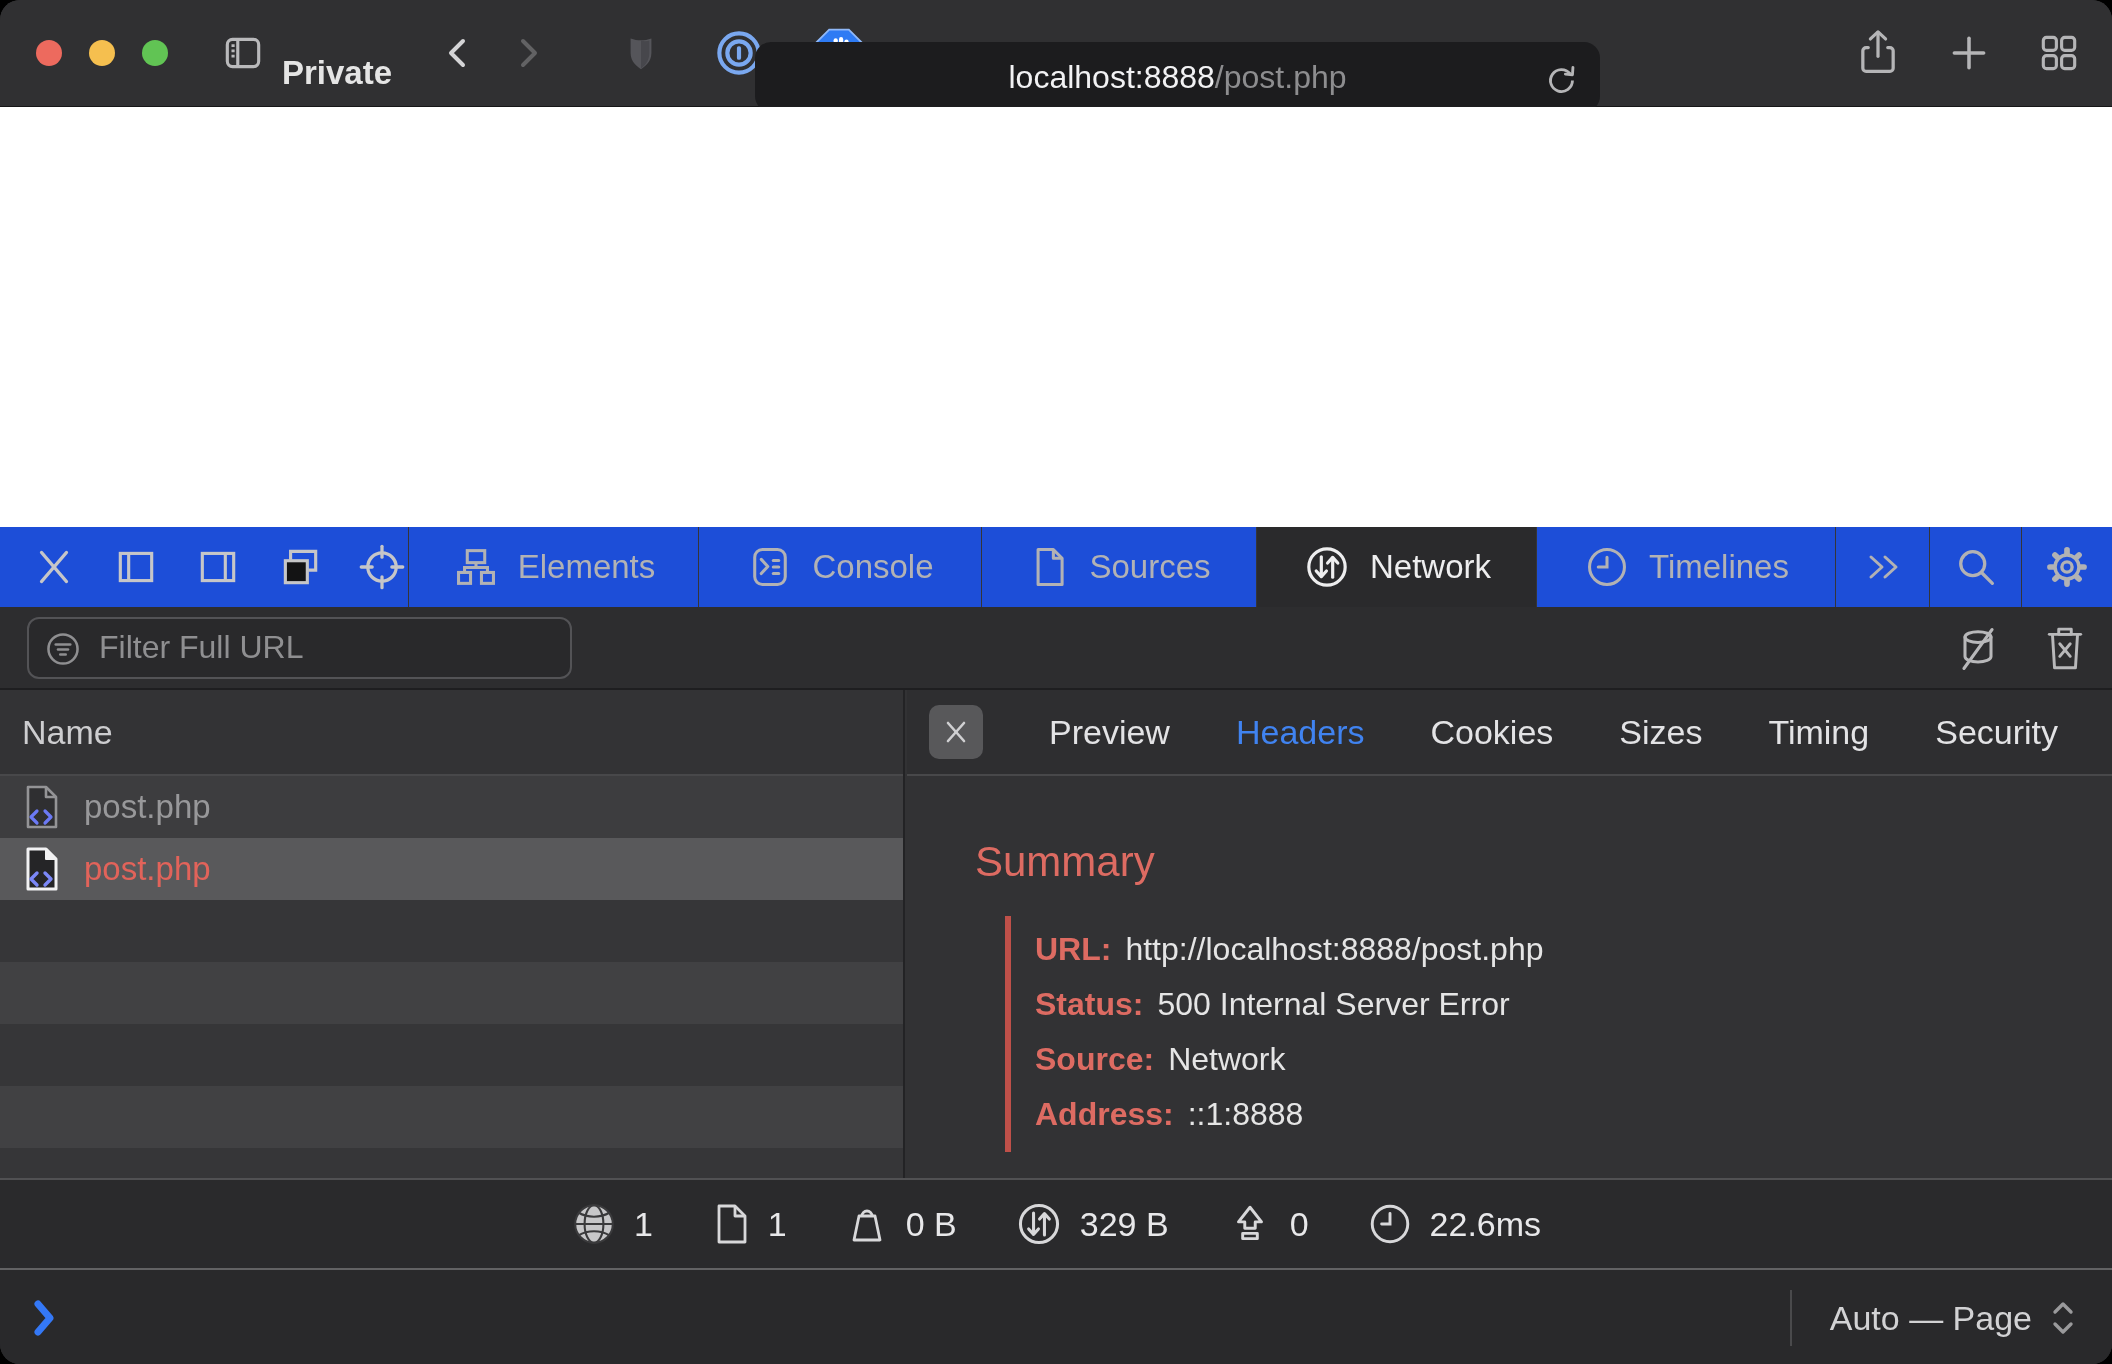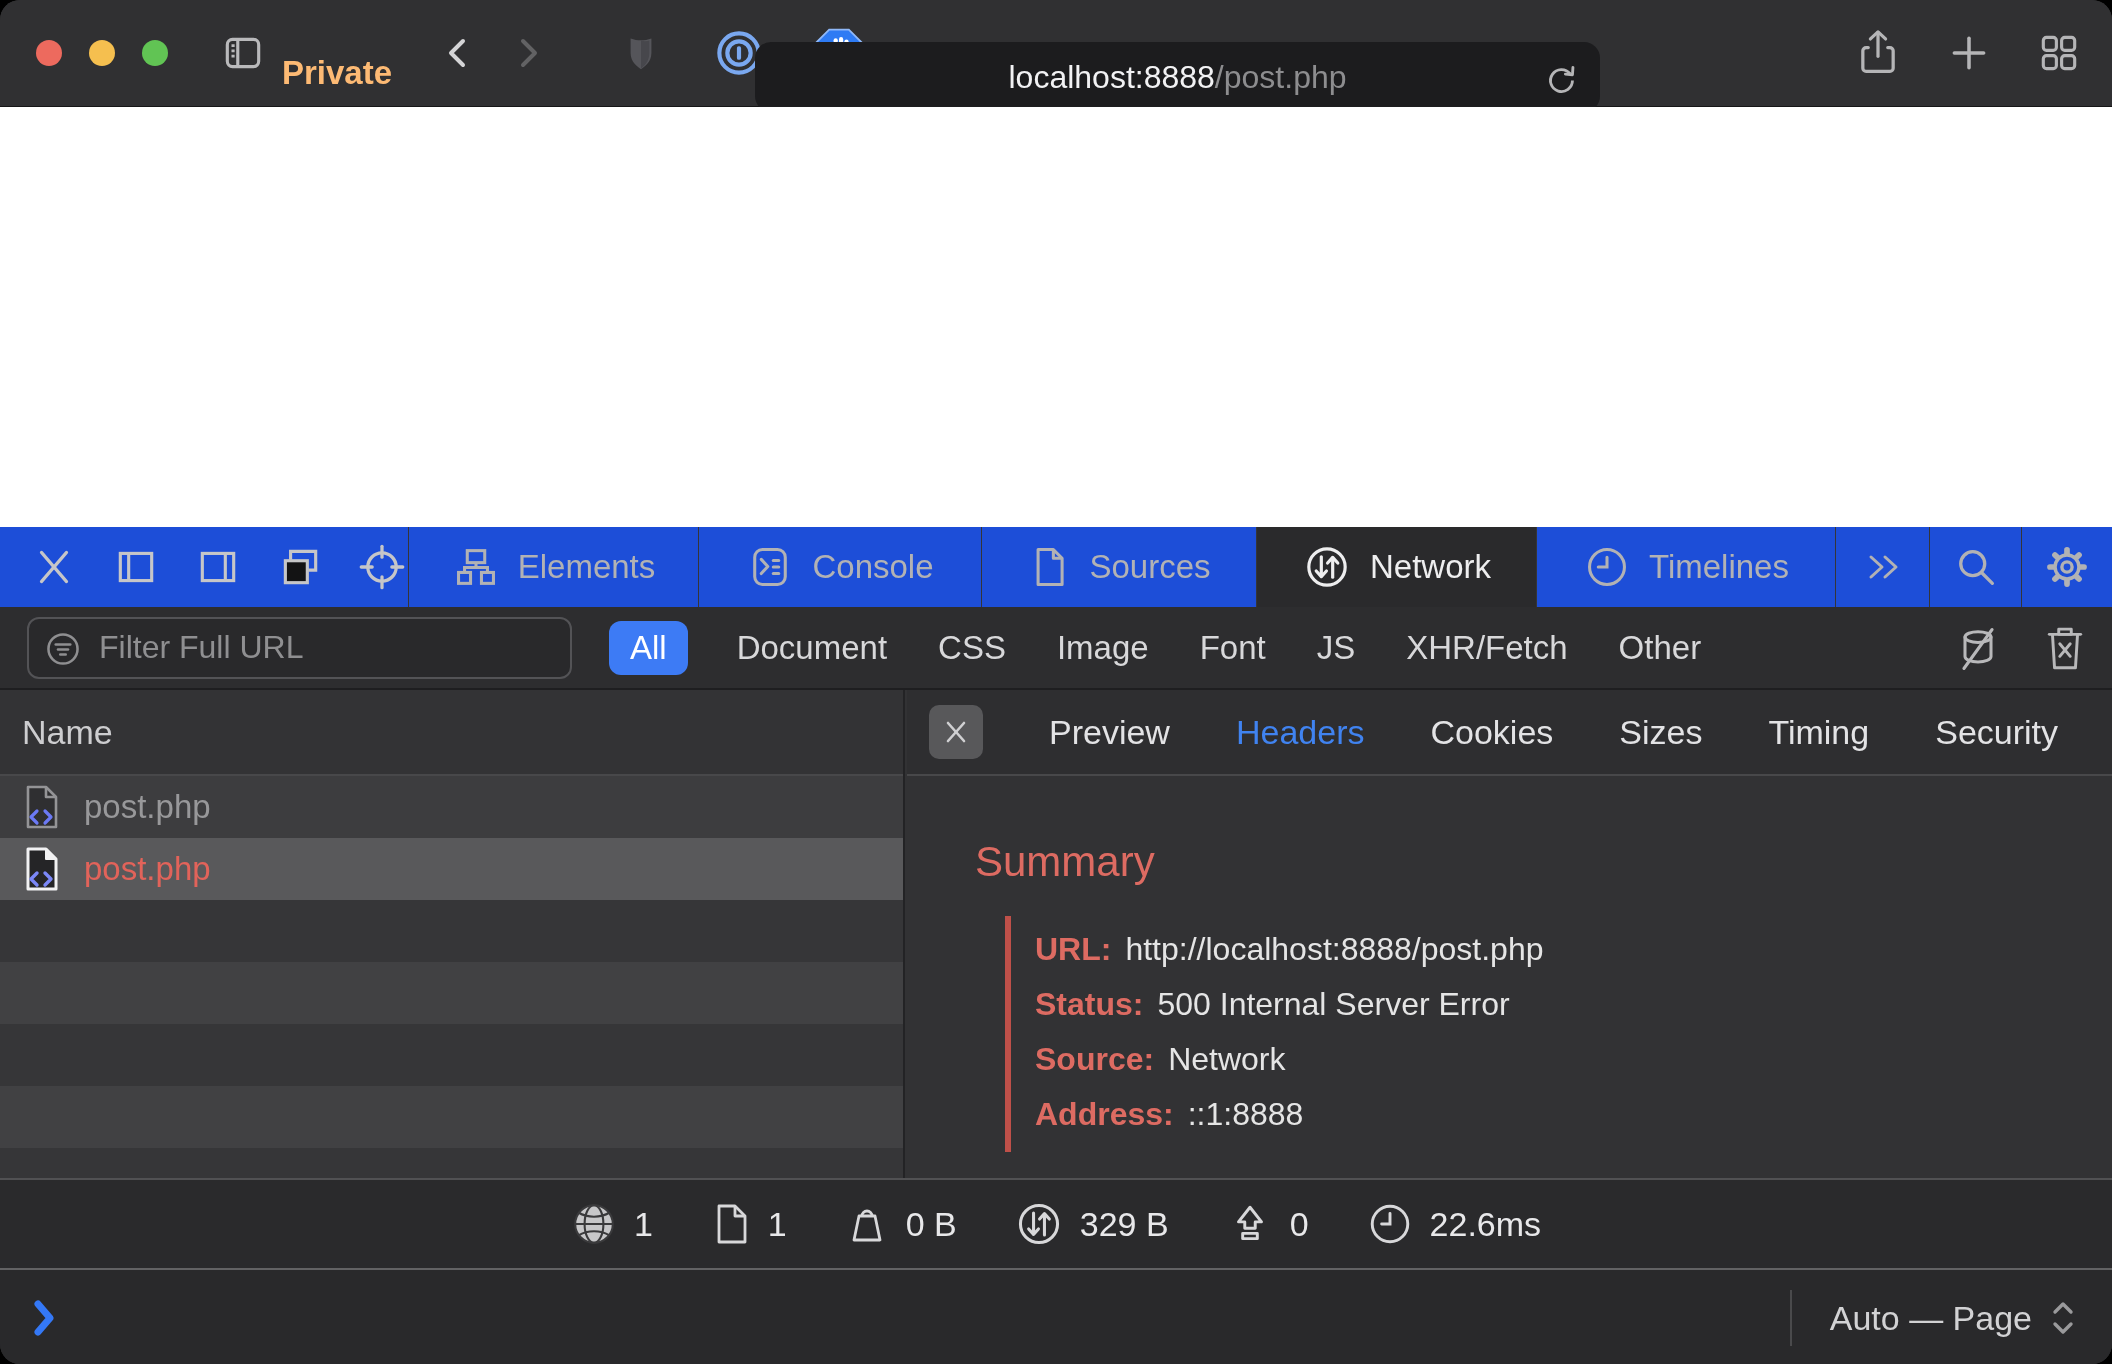--- a/index.html
+++ b/index.html
@@ -12,21 +12,21 @@
   
   .chrome{position:absolute;left:0;top:0;width:2112px;height:106px;background:#303032;
           border-bottom:1px solid #161617;display:flex;align-items:center;}
   .traffic{display:flex;gap:27px;margin-left:36px;}
   .light{width:26px;height:26px;border-radius:50%;}
   .light.red{background:#ed6a5e;}
   .light.yellow{background:#f5bf4f;}
   .light.green{background:#61c454;}
   .nav-group{display:flex;align-items:center;margin-left:52px;gap:30px;}
   .private-badge{display:flex;align-items:center;gap:16px;}
-  .private-label{font-size:33px;font-weight:700;color:#fdba74;margin-top:40px;}
+  .private-label{font-size:33px;font-weight:700;color:#e5e5e5;margin-top:40px;}
   .chrome-icon{display:flex;align-items:center;justify-content:center;}
   .urlbar{position:absolute;left:755px;top:18px;width:845px;height:70px;background:#1c1c1e;
           border-radius:16px;display:flex;align-items:center;justify-content:center;margin-top:24px;}
   .url-text{font-size:32px;color:#f2f2f4;}
   .url-text .path{color:#8d8d8f;}
   .reload-btn{position:absolute;right:18px;top:15px;}
   .chrome-right{position:absolute;right:30px;top:0;height:106px;display:flex;align-items:center;gap:44px;}
 
   
   .page{position:absolute;left:0;top:107px;width:2112px;height:420px;background:#ffffff;}
@@ -350,30 +350,20 @@
         <svg width="40" height="40" viewBox="0 0 44 44" fill="none" stroke="#8f8f91" stroke-width="2.8" stroke-linecap="round">
           <circle cx="22" cy="22" r="16"></circle>
           <line x1="14" y1="17" x2="30" y2="17"></line>
             <line x1="16.5" y1="22.5" x2="27.5" y2="22.5"></line>
             <line x1="19" y1="28" x2="25" y2="28"></line>
         </svg>
       </span>
       <input class="filter-input" type="text" placeholder="Filter Full URL" style="">
     </div>
 
-    <div class="type-row">
-      <button class="type-btn selected">All</button>
-      <button class="type-btn">Document</button>
-      <button class="type-btn">CSS</button>
-      <button class="type-btn">Image</button>
-      <button class="type-btn">Font</button>
-      <button class="type-btn">JS</button>
-      <button class="type-btn">XHR/Fetch</button>
-      <button class="type-btn">Other</button>
-    </div>
 
     <div class="filter-right">
       <span>
         <svg width="48" height="52" viewBox="0 0 44 48" fill="none" stroke="#b8b8ba" stroke-width="2.8" stroke-linecap="round">
           <ellipse cx="22" cy="13" rx="12" ry="5"></ellipse>
           <path d="M10 13 v18 c0 2.8 5.4 5 12 5 s12 -2.2 12 -5 v-18"></path>
           <line x1="9" y1="42" x2="35" y2="6"></line>
         </svg>
       </span>
       <span>

